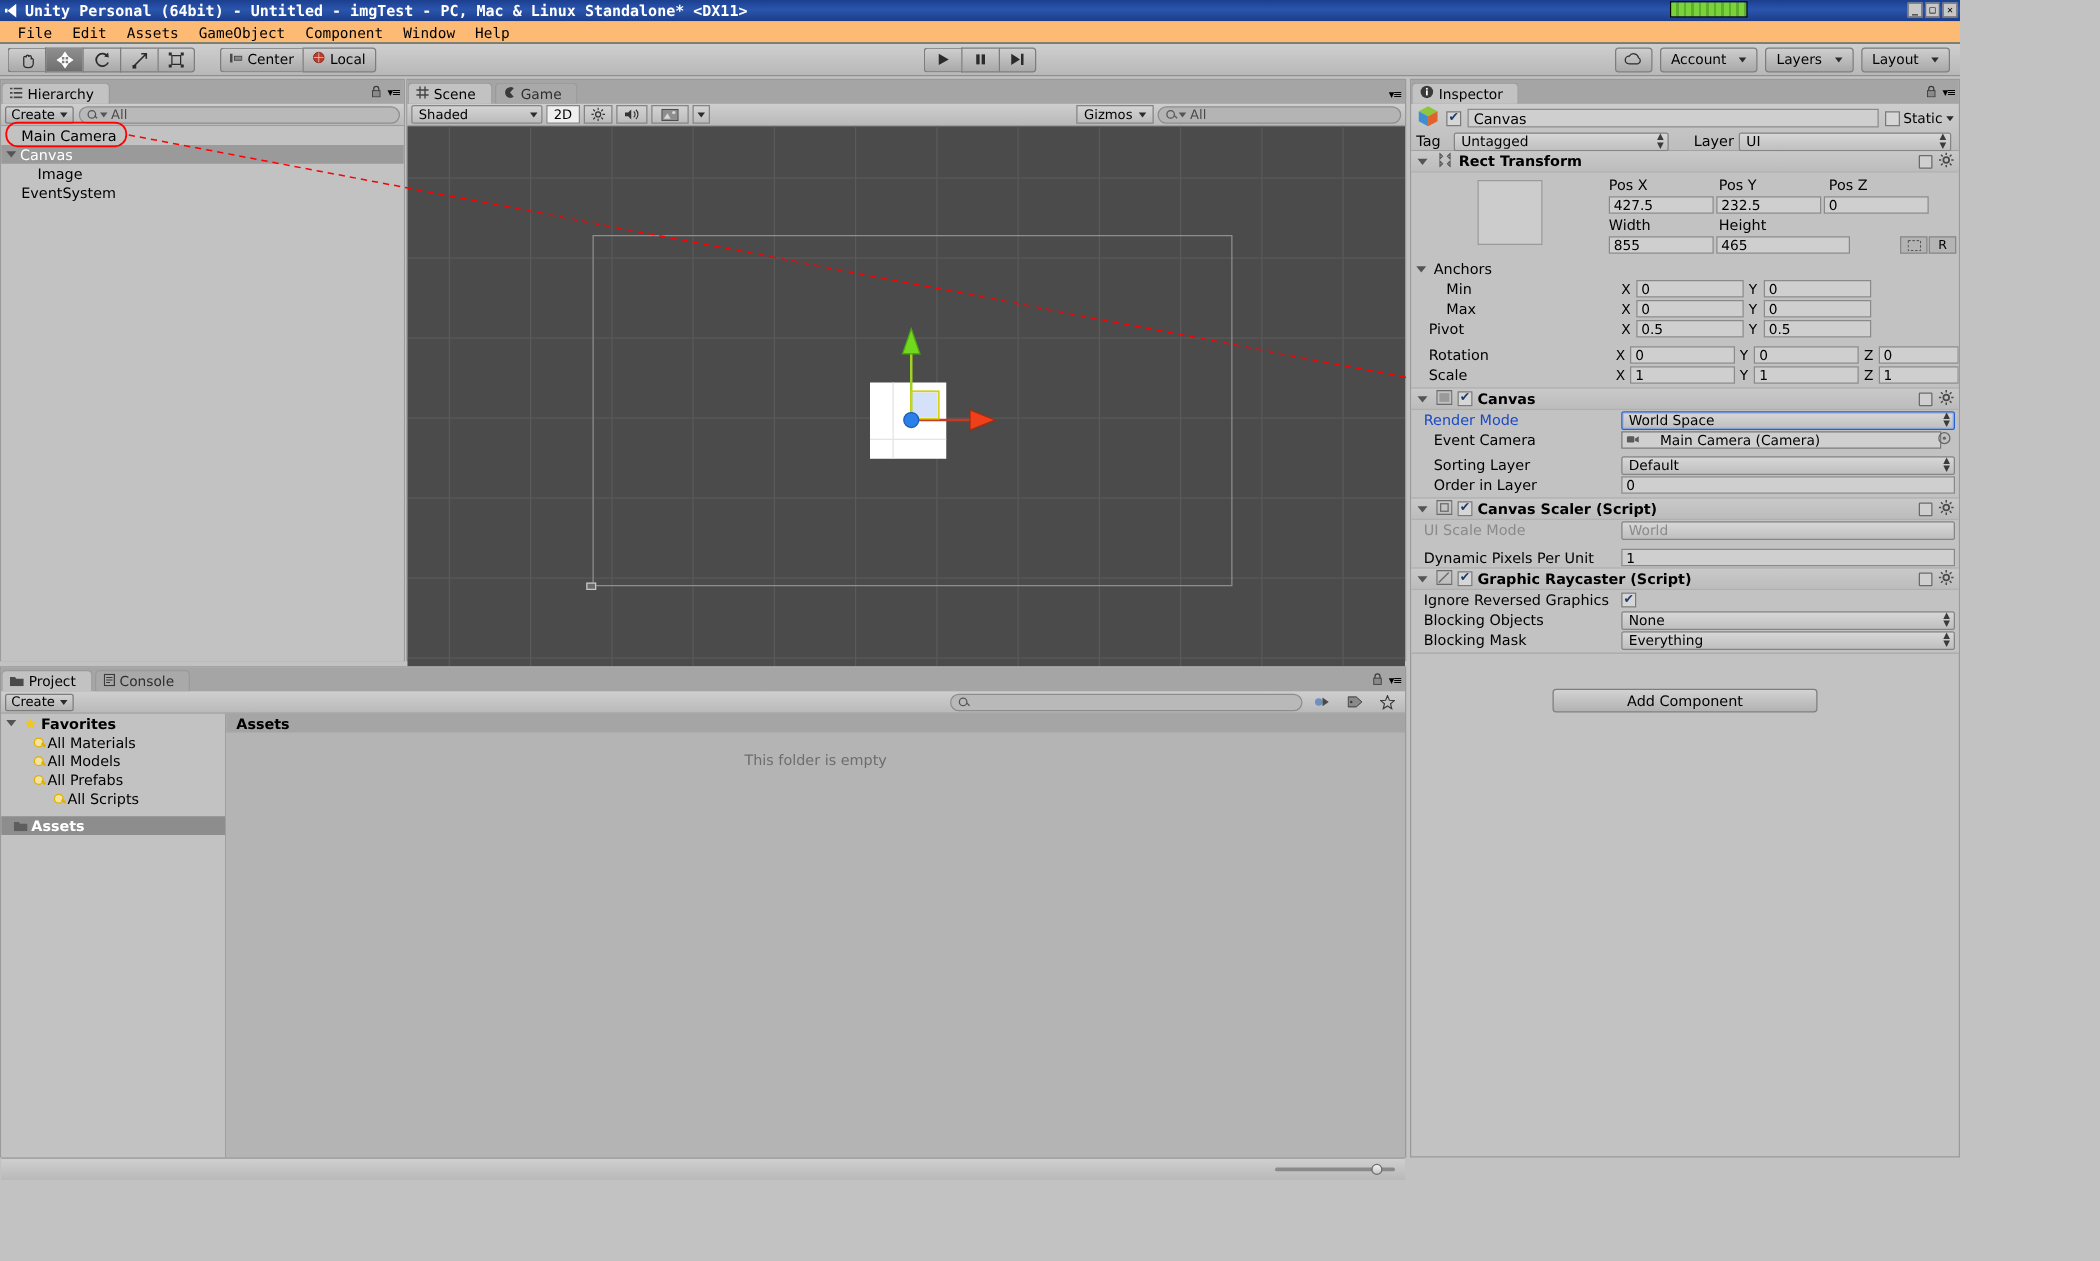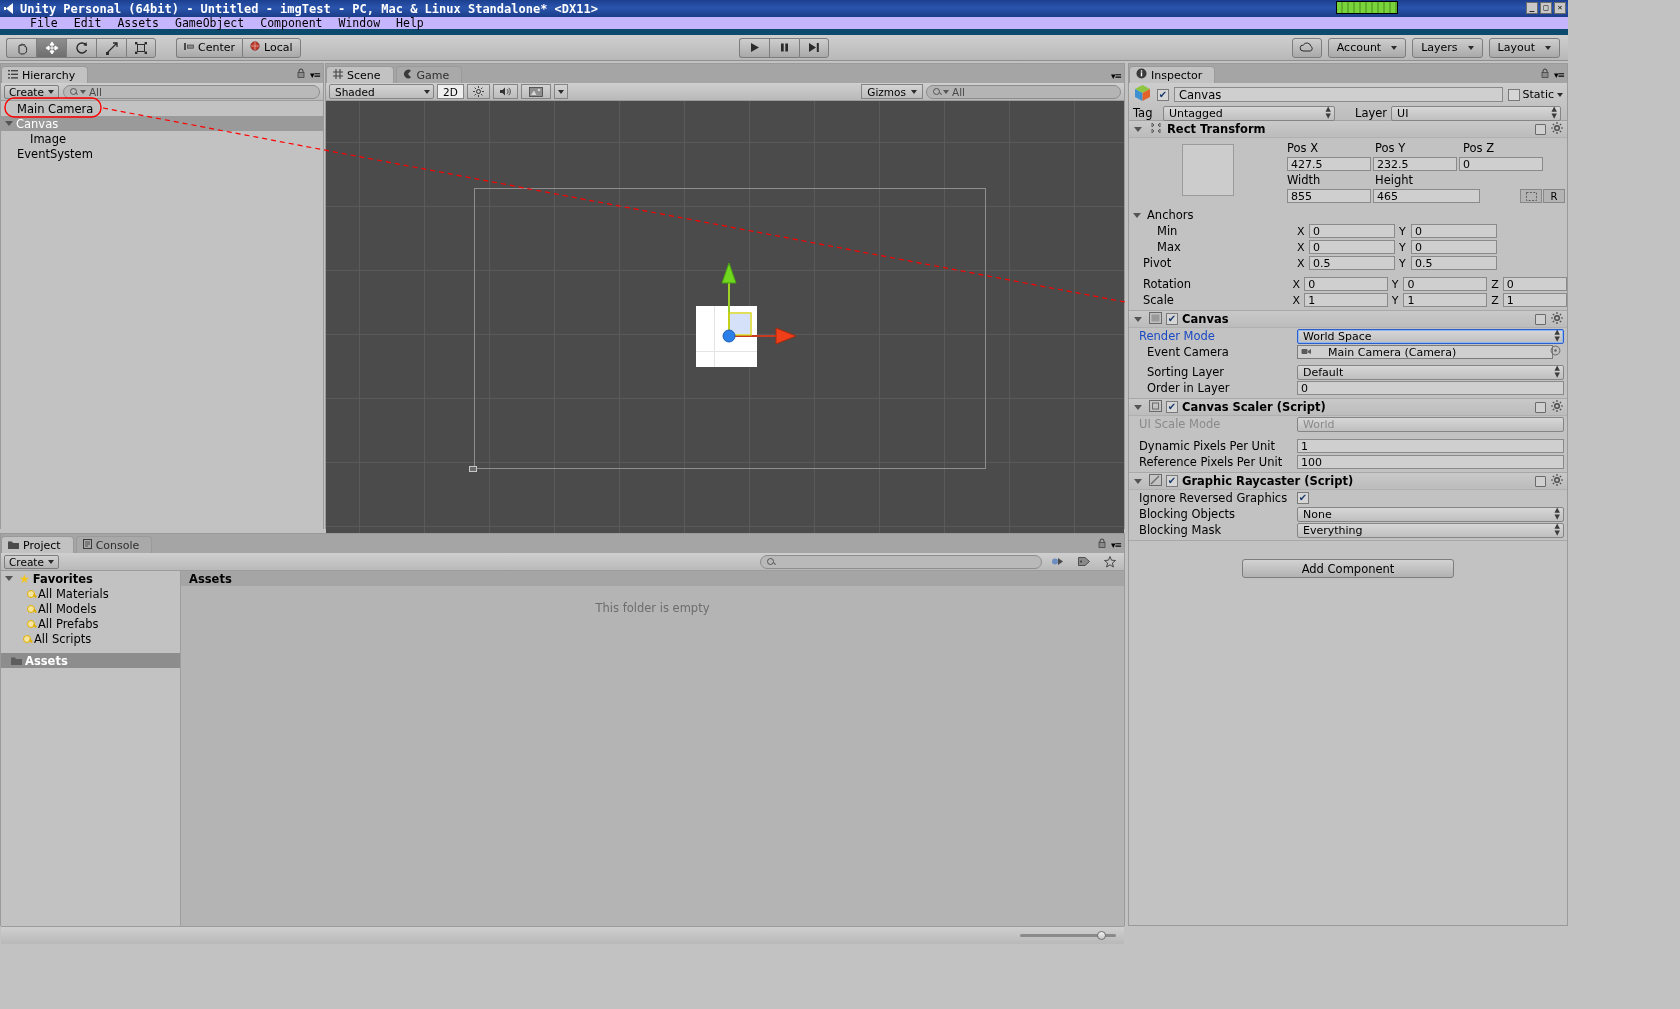--- a/index.html
+++ b/index.html
@@ -23,22 +23,22 @@
   .tb-ico{ width:13px;height:13px;display:inline-block;margin-right:4px;position:relative;}
   .win-btns{ position:absolute; right:2px; top:2px; display:flex; gap:2px;}
   .win-btn{ width:12px;height:12px;background:#c8c8c8;border:1px solid #6d6d6d;
      font-size:8px; line-height:10px; text-align:center; color:#000;}
   .titlebar-progress{position:absolute;right:170px;top:1px;width:62px;height:13px;
      background:#0b1d3f;border:1px solid #000;}
   .titlebar-progress i{display:block;height:100%;width:100%;
      background:repeating-linear-gradient(90deg,#79d43c 0 4px,#5fae2c 4px 6px);}
 
   
-  .menubar{ height:18px; background:#c4b5fd; display:flex; align-items:center;
-     padding-left:22px; border-bottom:6px solid #0c4a6e; width:1568px;}
+  .menubar{ height:18px; background:#fdba74; display:flex; align-items:center;
+     padding-left:6px; border-bottom:1px solid #0c4a6e; width:1568px;}
   .menubar div{ padding:0 8px; font-size:11.5px;
      font-family:"DejaVu Sans Mono","Liberation Mono",monospace; }
 
   
   .toolbar{ height:26px; background:linear-gradient(180deg,#cfcfcf,#b8b8b8);
      border-bottom:1px solid #8f8f8f; display:flex; align-items:center;
      padding:0 6px; position:relative; width:1568px;}
   .tgroup{ display:flex; }
   .tbtn{ width:30px;height:20px;background:linear-gradient(180deg,#cecece,#a9a9a9);
      border:1px solid #7d7d7d; border-right:none;
@@ -164,21 +164,21 @@
      background:linear-gradient(180deg,#c9c9c9,#bcbcbc); border-bottom:1px solid #b0b0b0;
      font-weight:bold; font-size:11.5px; position:relative;}
   .comphdr .right-ico{ position:absolute; right:4px; display:flex; gap:5px; align-items:center;}
   .bookico{ width:11px;height:11px;border:1px solid #6a6a6a;background:#cfcfcf;border-radius:1px;}
   .row{ height:16px; display:flex; align-items:center; font-size:11.5px; }
   .rowlbl{ width:168px; padding-left:10px; }
   .field{ height:14px; background:#cfcfcf; border:1px solid #8a8a8a;
      display:flex; align-items:center; padding-left:3px; font-size:11px; }
   .field.disabled{ color:#8a8a8a; background:#c4c4c4; }
   .axis{ width:12px; text-align:left; font-size:11px; }
-  .addcomp{ margin:18px auto 0; width:212px; height:19px;
+  .addcomp{ margin:28px auto 0; width:212px; height:19px;
      background:linear-gradient(180deg,#d2d2d2,#b2b2b2); border:1px solid #7d7d7d;
      border-radius:3px; display:flex; align-items:center; justify-content:center; font-size:11.5px;}
 
   .annot{ position:absolute; pointer-events:none; }
   .bluetext{ color:#1a49c4; }
 </style>
 </head>
 <body>
 
 <div id="app">
@@ -546,21 +546,21 @@
           <span>All Materials</span>
         </div>
         <div class="prow" style="padding-left:26px">
           <span class="mg2"></span>
           <span>All Models</span>
         </div>
         <div class="prow" style="padding-left:26px">
           <span class="mg2"></span>
           <span>All Prefabs</span>
         </div>
-        <div class="prow" style="padding-left:22px">
+        <div class="prow" style="padding-left:42px">
           <span class="mg2"></span>
           <span>All Scripts</span>
         </div>
         <div style="height:7px"></div>
         <div class="prow sel" style="padding-left:10px">
           <span>
             <svg width="11" height="9" viewBox="0 0 11 9">
                 <path d="M0 1.5 H4 L5 3 H11 V9 H0 Z" fill="#5e5e5e"></path>
               </svg>
           </span>
@@ -827,24 +827,20 @@
           <span class="rowlbl" style="color:#8a8a8a">UI Scale Mode</span>
           <span class="dd" style="flex:1;margin-right:3px;color:#8a8a8a">
             <span>World</span>
           </span>
         </div>
         <div style="height:6px"></div>
         <div class="row">
           <span class="rowlbl">Dynamic Pixels Per Unit</span>
           <span class="field" style="flex:1;margin-right:3px">1</span>
         </div>
-        <div class="row" style="margin-bottom:2px">
-          <span class="rowlbl">Reference Pixels Per Unit</span>
-          <span class="field" style="flex:1;margin-right:3px">100</span>
-        </div>
       </div>
 
       <div class="comp">
         <div class="comphdr">
           <span class="foldarrow open"></span>
           <span>
             <svg width="13" height="12" viewBox="0 0 13 12">
                 <rect x="0.5" y="0.5" width="12" height="11" fill="none" stroke="#6a6a6a" stroke-width="1"></rect>
                 <path d="M2 10 L10 2" stroke="#6a6a6a" stroke-width="1.2"></path>
               </svg>

